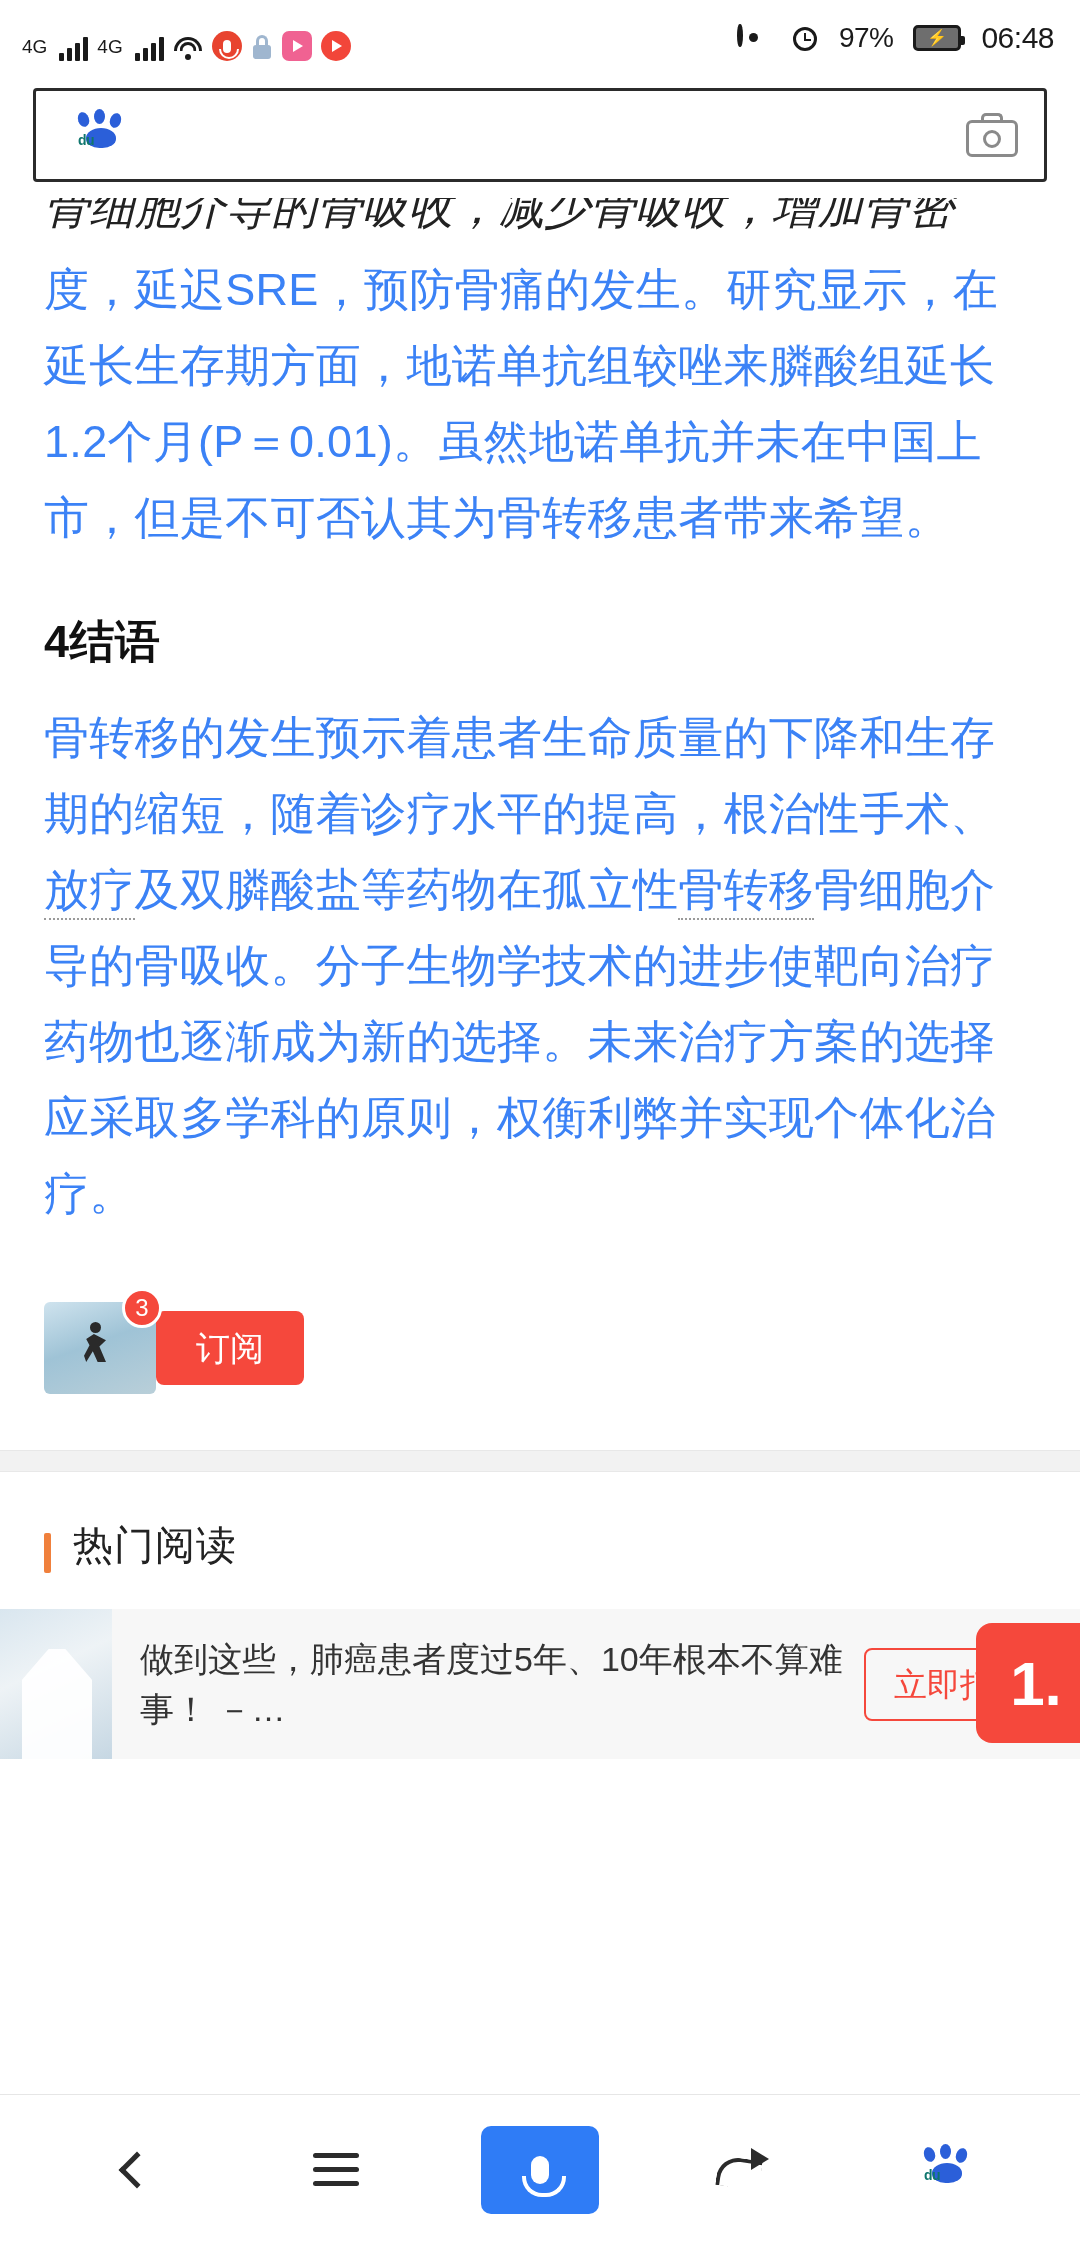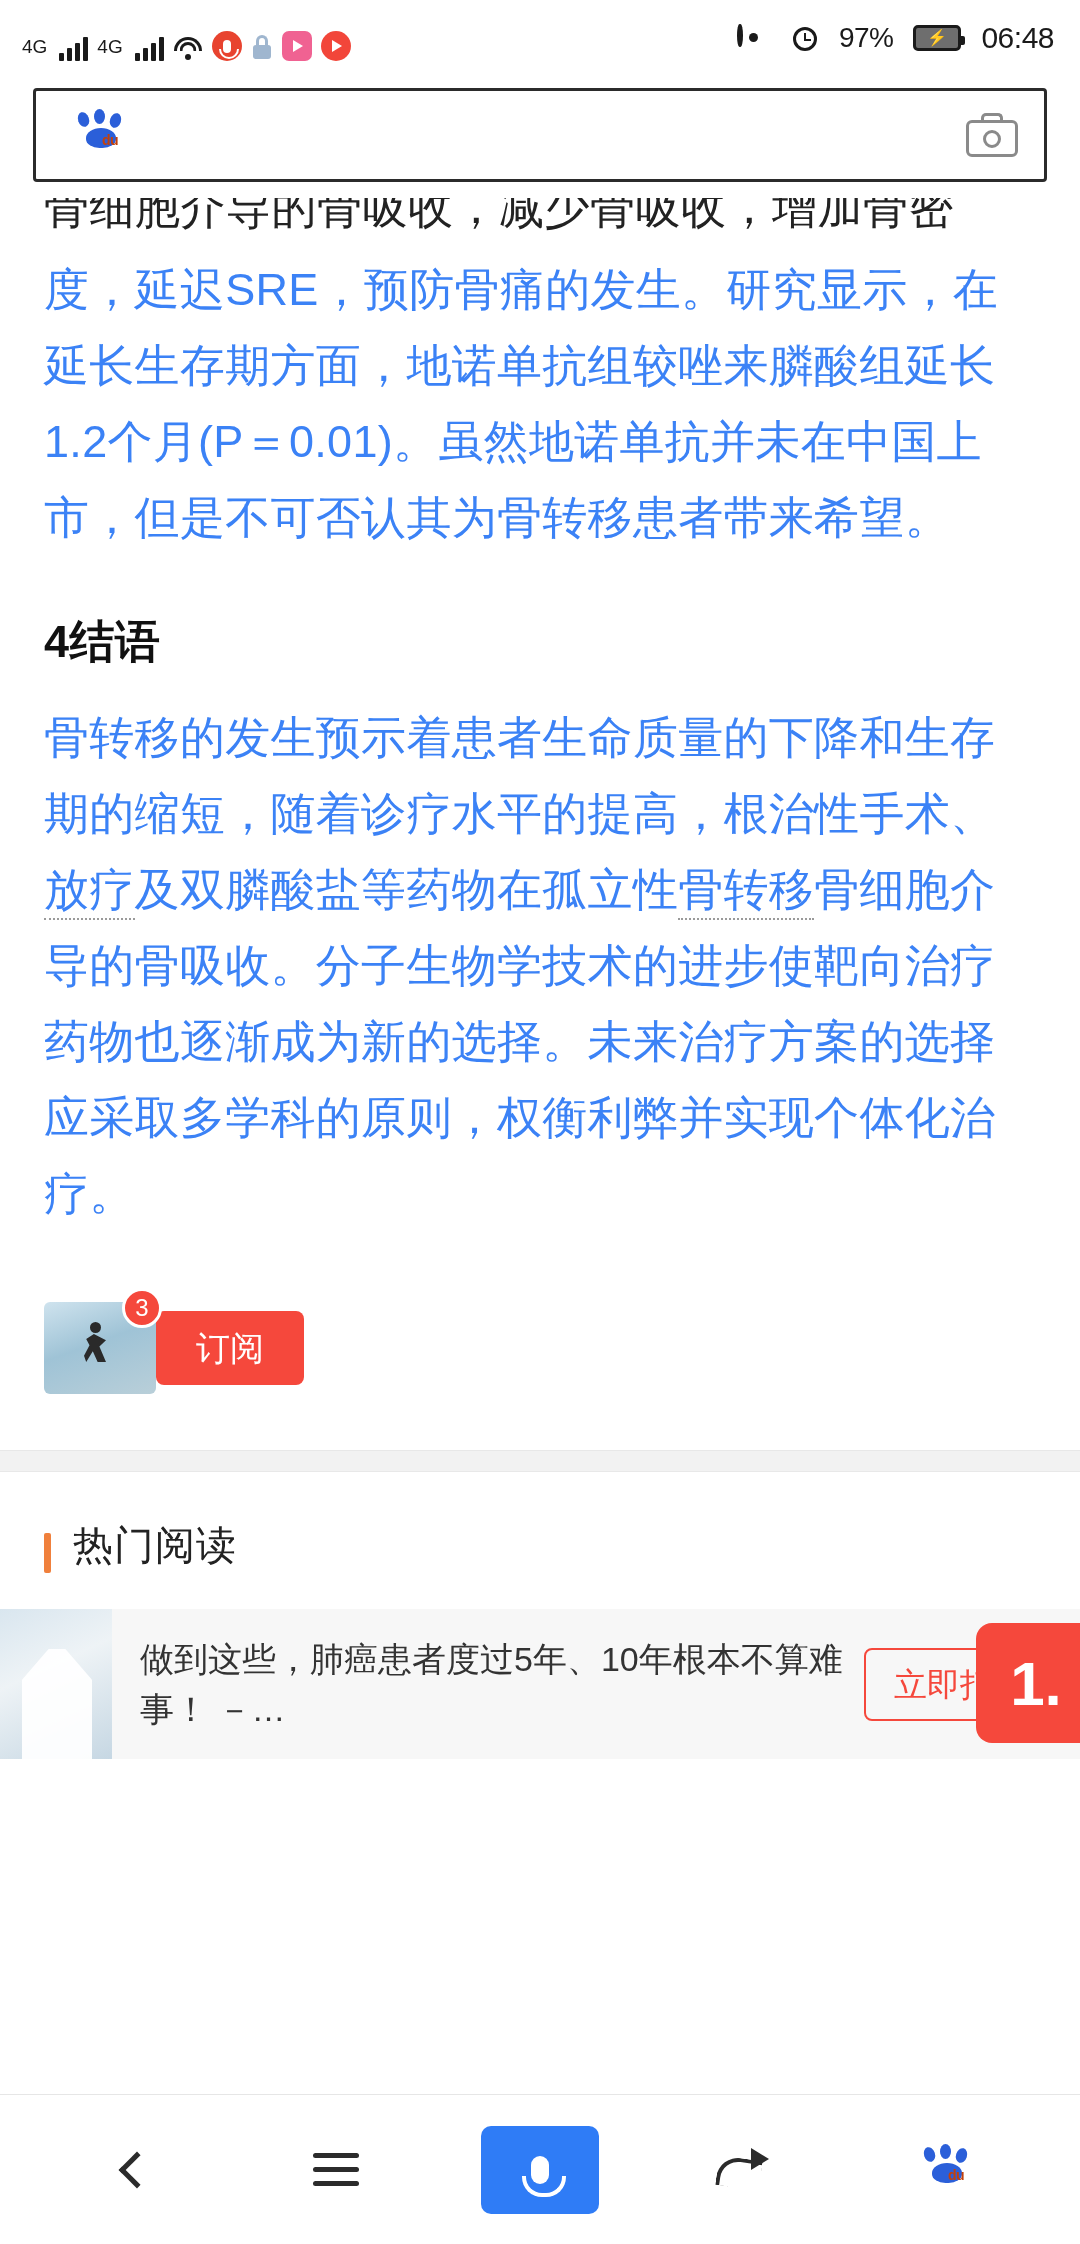--- a/index.html
+++ b/index.html
@@ -154,21 +154,21 @@
     position: absolute; background: #2b5fd9; border-radius: 50%;
   }
   .paw.p1 { width: 11px; height: 15px; left: 4px;  top: 2px; transform: rotate(-18deg); }
   .paw.p2 { width: 11px; height: 15px; left: 20px; top: -1px; }
   .paw.p3 { width: 11px; height: 15px; left: 36px; top: 3px; transform: rotate(18deg); }
   .paw.pad {
     width: 30px; height: 20px; left: 12px; top: 18px;
     border-radius: 50% 50% 45% 45%;
   }
   .du-badge {
-    position: absolute; left: 28px; top: 22px; color: #c2410c;
+    position: absolute; left: 4px; top: 22px; color: #0f766e;
     font-size: 14px; font-weight: bold; z-index: 3; letter-spacing: -0.5px;
   }
   .cam-icon { width: 52px; height: 44px; position: relative; }
   .cam-icon .body {
     position: absolute; left: 0; top: 7px; width: 52px; height: 37px;
     border: 3px solid #8a8a8a; border-radius: 6px;
   }
   .cam-icon .hump {
     position: absolute; left: 15px; top: 0px; width: 22px; height: 10px;
     border: 3px solid #8a8a8a; border-bottom: none; border-radius: 5px 5px 0 0;
@@ -193,20 +193,21 @@
     overflow: hidden;
     position: relative;
   }
   .clipped-line p {
     font-size: 45px;
     line-height: 76px;
     color: #222;
     position: relative;
     top: -28px;
     letter-spacing: 0.5px;
+    font-style: italic;
   }
   .para {
     font-size: 45px;
     line-height: 76px;
     color: #3b82f6;
     letter-spacing: 0.3px;
     margin-top: 6px;
   }
   .ul-dot { border-bottom: 2px dotted #9a9a9a; padding-bottom: 3px; }
   h2.sec-title {

